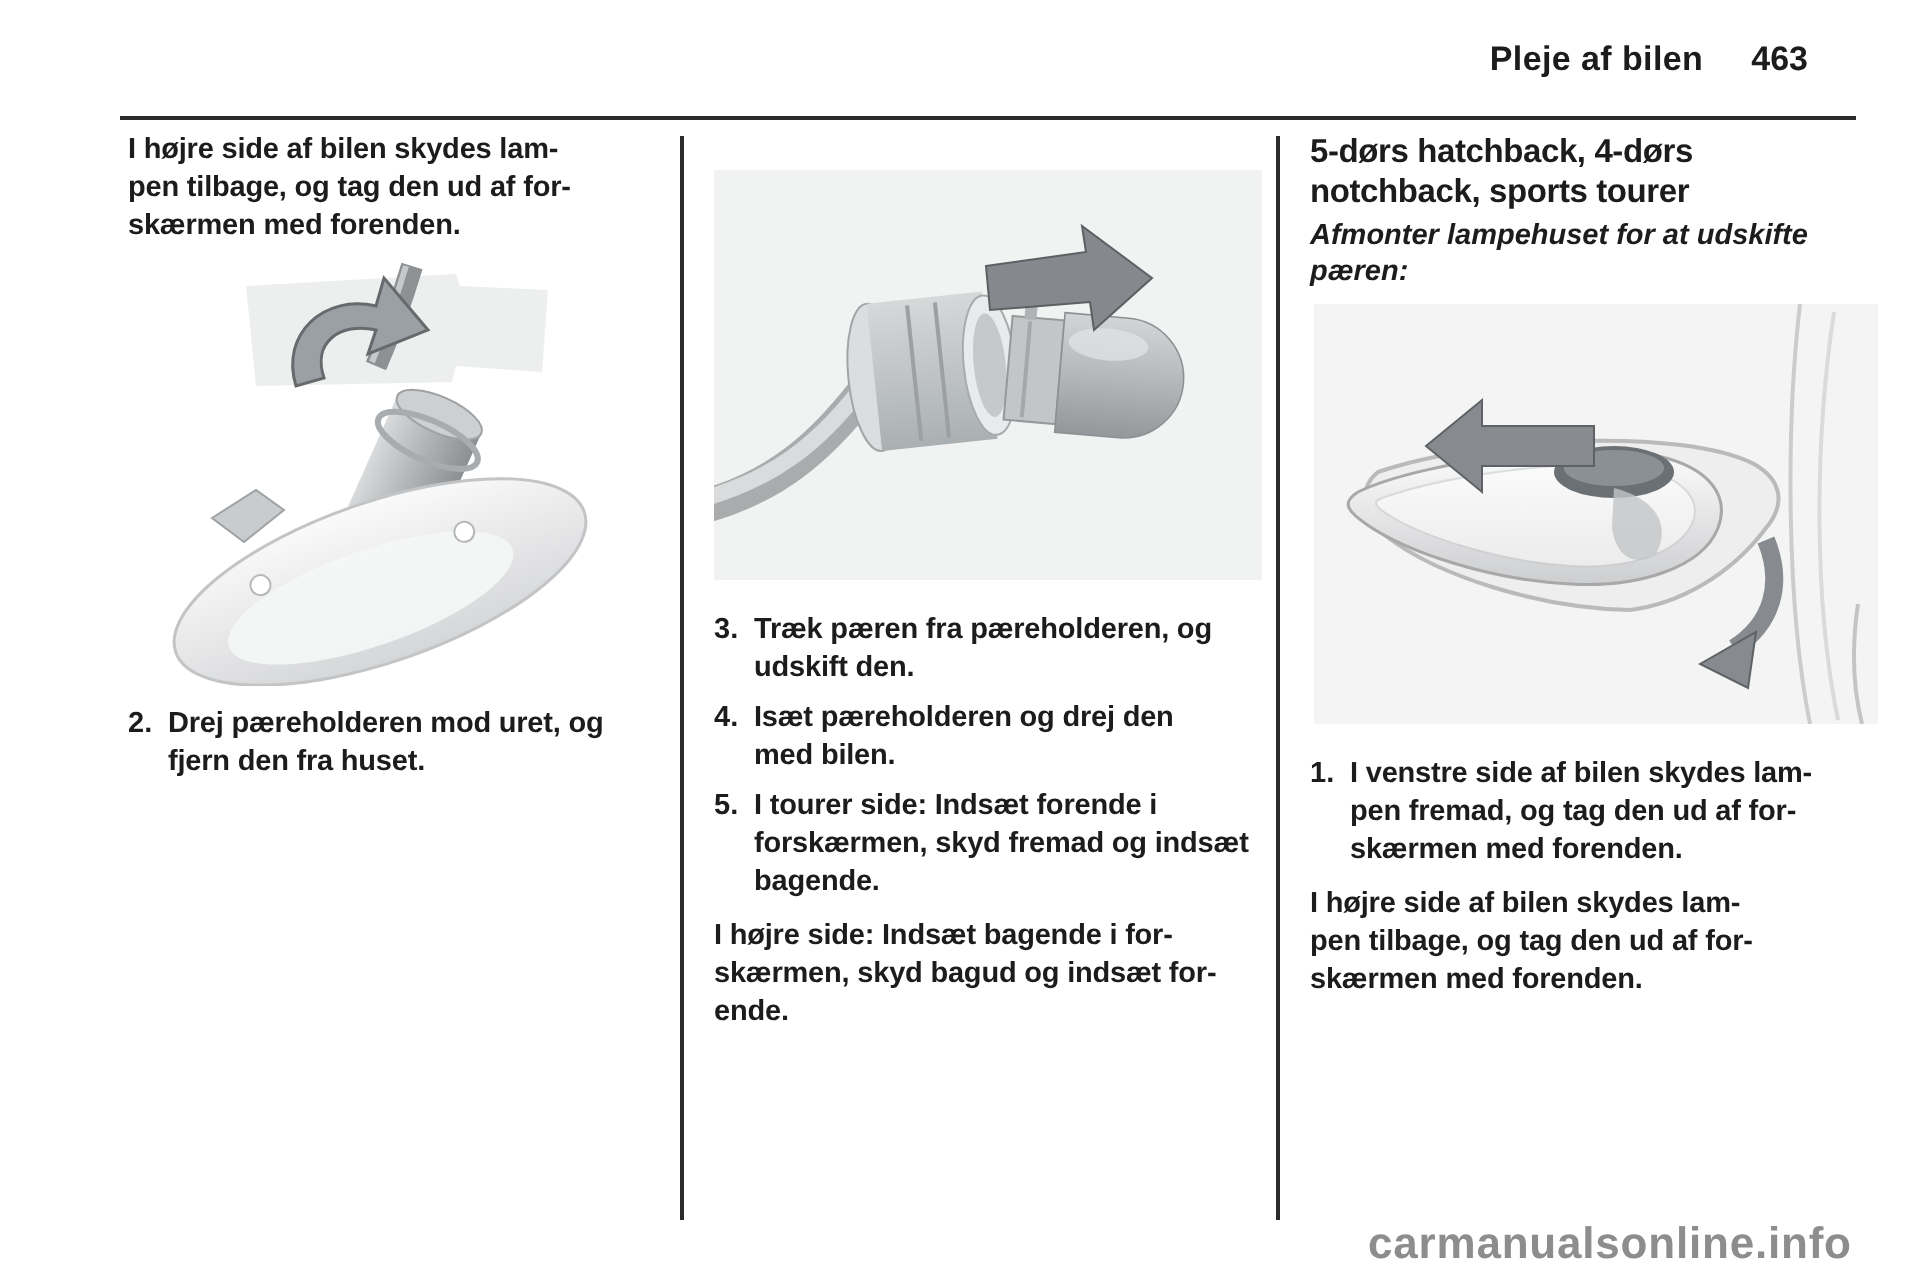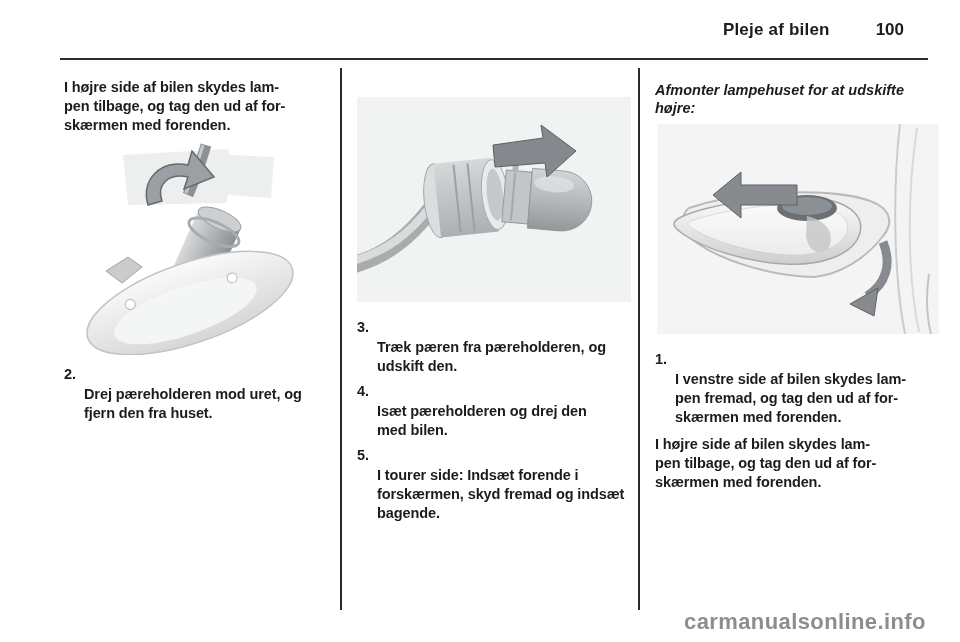--- a/index.html
+++ b/index.html
@@ -1,56 +1,56 @@
 <!DOCTYPE html>
 <html><head>
 <meta charset="utf-8">
 <style>
   html,body{margin:0;padding:0;background:#ffffff;}
   .page{position:relative;width:960px;height:642px;background:#ffffff;overflow:hidden;
         font-family:"Liberation Sans",sans-serif;color:#1c1c1c;}
   
   .header{position:absolute;top:20px;left:0;right:56px;display:flex;justify-content:flex-end;
-          align-items:baseline;gap:46px;}
+          align-items:baseline;gap:24px;}
   .header .title{font-size:17px;font-weight:700;letter-spacing:.2px;}
   .header .pagenum{font-size:17px;font-weight:700;}
   .rule{position:absolute;top:58px;left:60px;width:868px;height:2px;background:#2b2b2b;}
   
   .vdiv{position:absolute;top:68px;width:2px;height:542px;background:#2b2b2b;}
   .vdiv.d1{left:340px;} .vdiv.d2{left:638px;}
   
-  .col{position:absolute;top:78px;}
+  .col{position:absolute;top:66px;}
   .col1{left:64px;width:268px;}
   .col2{left:357px;width:274px;}
   .col3{left:655px;width:286px;}
   .pre{white-space:pre-line;}
   p.body{margin:0;font-size:14.5px;line-height:19px;font-weight:700;letter-spacing:-.1px;}
   .indent{margin-left:20px;}
   .step{display:flex;align-items:flex-start;margin-top:6px;}
   .step .num{flex:0 0 20px;font-size:14.5px;line-height:19px;font-weight:700;}
-  .step .txt{flex:1;margin-top:20px;}
+  .step .txt{flex:1;}
   .h2{margin:0;font-size:16.5px;line-height:20px;font-weight:700;letter-spacing:-.2px;}
   .instr{margin:3px 0 0 0;font-size:14.5px;line-height:18px;font-weight:700;font-style:italic;}
   figure{margin:0;}
   .fig{display:block;}
   .watermark{position:absolute;left:684px;top:609px;font-size:22px;line-height:26px;
              font-weight:600;color:#8d8d8d;letter-spacing:.4px;}
   
   .fig1wrap{margin:8px 0 0 14px;}
   .fig2wrap{margin:19px 0 0 0;}
   .fig3wrap{margin:7px 0 0 2px;}
 </style>
 </head>
 <body>
 
 <div class="page">
 
   <div class="header">
     <span class="title">Pleje af bilen</span>
-    <span class="pagenum">100</span>
+    <span class="pagenum">463</span>
   </div>
   <div class="rule"></div>
 
   <div class="vdiv d1"></div>
   <div class="vdiv d2"></div>
 
   <div class="col col1">
     <p class="body pre indent">I højre side af bilen skydes lam-
 pen tilbage, og tag den ud af for-
 skærmen med forenden.</p>
@@ -156,26 +156,31 @@
         <span class="num">4.</span>
         <p class="body pre txt">Isæt pæreholderen og drej den
 med bilen.</p>
       </div>
       <div class="step">
         <span class="num">5.</span>
         <p class="body pre txt">I tourer side: Indsæt forende i
 forskærmen, skyd fremad og indsæt
 bagende.</p>
       </div>
+      <p class="body pre indent" style="margin-top:8px;">I højre side: Indsæt bagende i for-
+skærmen, skyd bagud og indsæt for-
+ende.</p>
     </div>
   </div>
 
   <div class="col col3">
+    <h2 class="h2 pre">5-dørs hatchback, 4-dørs
+notchback, sports tourer</h2>
     <p class="instr pre">Afmonter lampehuset for at udskifte
-højre:</p>
+pæren:</p>
 
     <figure class="fig3wrap">
       <svg class="fig" width="282" height="210" viewBox="0 0 282 210">
         <defs>
           <linearGradient id="lamp3" x1="0" y1="0" x2="0" y2="1">
             <stop offset="0" stop-color="#fcfcfc"></stop>
               <stop offset="1" stop-color="#cdced0"></stop>
           </linearGradient>
         </defs>
         <rect x="0" y="0" width="282" height="210" fill="#f4f4f4"></rect>

